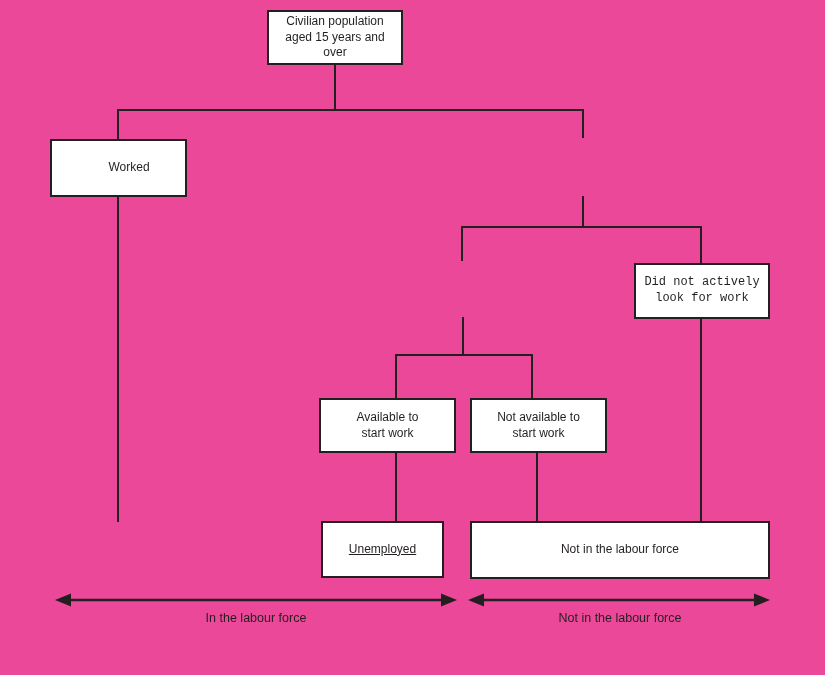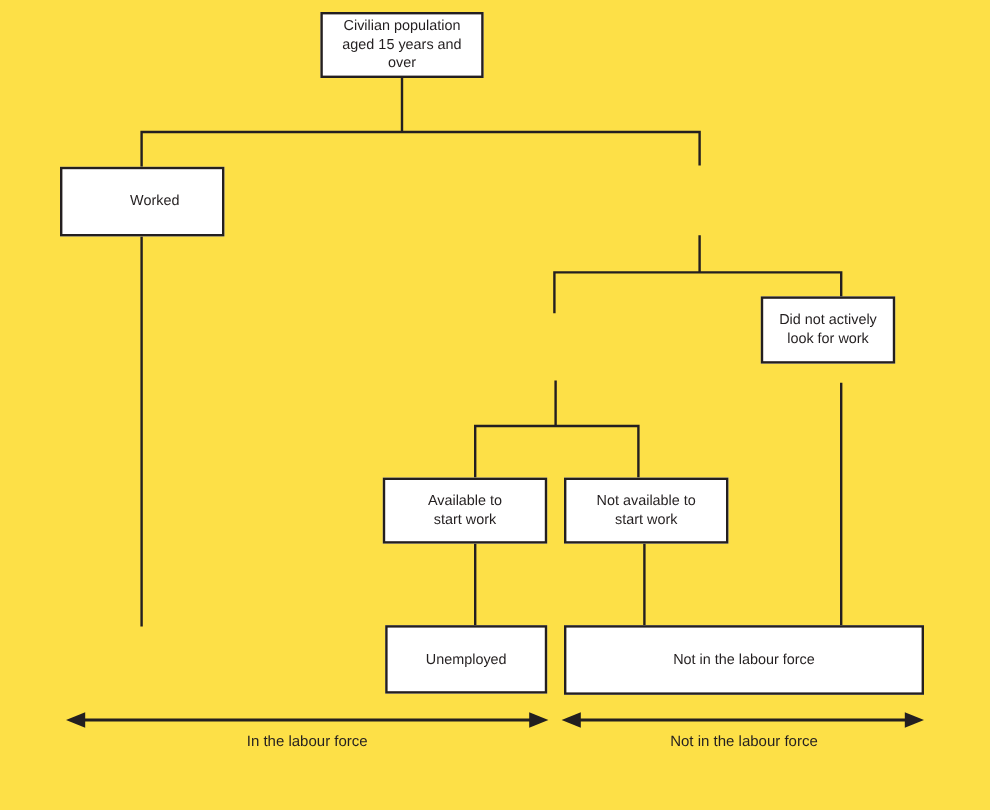--- a/index.html
+++ b/index.html
@@ -1,20 +1,20 @@
 <!DOCTYPE html>
 <html><head>
 <meta charset="utf-8">
 <style>
   html, body { margin: 0; padding: 0; background: #ffffff; }
   .canvas {
     position: relative;
     width: 825px;
     height: 675px;
-    background: #fde047;
+    background: #ec4899;
     font-family: "Liberation Sans", "DejaVu Sans", sans-serif;
     color: #231f20;
     overflow: hidden;
   }
   .wires {
     position: absolute;
     left: 0; top: 0;
     width: 825px; height: 675px;
   }
   .node {
@@ -28,25 +28,25 @@
     text-align: center;
     white-space: pre-line;
     font-size: 12px;
     line-height: 1.32;
     color: #231f20;
   }
   .node-civilian        { left: 267px; top: 10px;  width: 136px; height: 55px; }
   .node-worked          { left: 50px;  top: 139px; width: 137px; height: 58px; padding-left: 21px; }
   .node-did-not-work    { left: 516px; top: 138px; width: 135px; height: 58px; }
   .node-actively-looked { left: 397px; top: 261px; width: 136px; height: 56px; }
-  .node-did-not-actively{ left: 634px; top: 247px; width: 112px; height: 56px; }
+  .node-did-not-actively{ left: 634px; top: 263px; width: 136px; height: 56px; font-family: Liberation Mono, monospace; }
   .node-available       { left: 319px; top: 398px; width: 137px; height: 55px; }
   .node-not-available   { left: 470px; top: 398px; width: 137px; height: 55px; }
   .node-employed        { left: 53px;  top: 522px; width: 138px; height: 58px; }
-  .node-unemployed      { left: 321px; top: 521px; width: 135px; height: 57px; }
+  .node-unemployed      { left: 321px; top: 521px; width: 123px; height: 57px; text-decoration: underline; }
   .node-not-in-lf       { left: 470px; top: 521px; width: 300px; height: 58px; }
   .arrow-label {
     position: absolute;
     top: 611px;
     transform: translateX(-50%);
     font-size: 12.5px;
     white-space: nowrap;
     color: #231f20;
   }
   .arrow-label-left  { left: 256px; }

